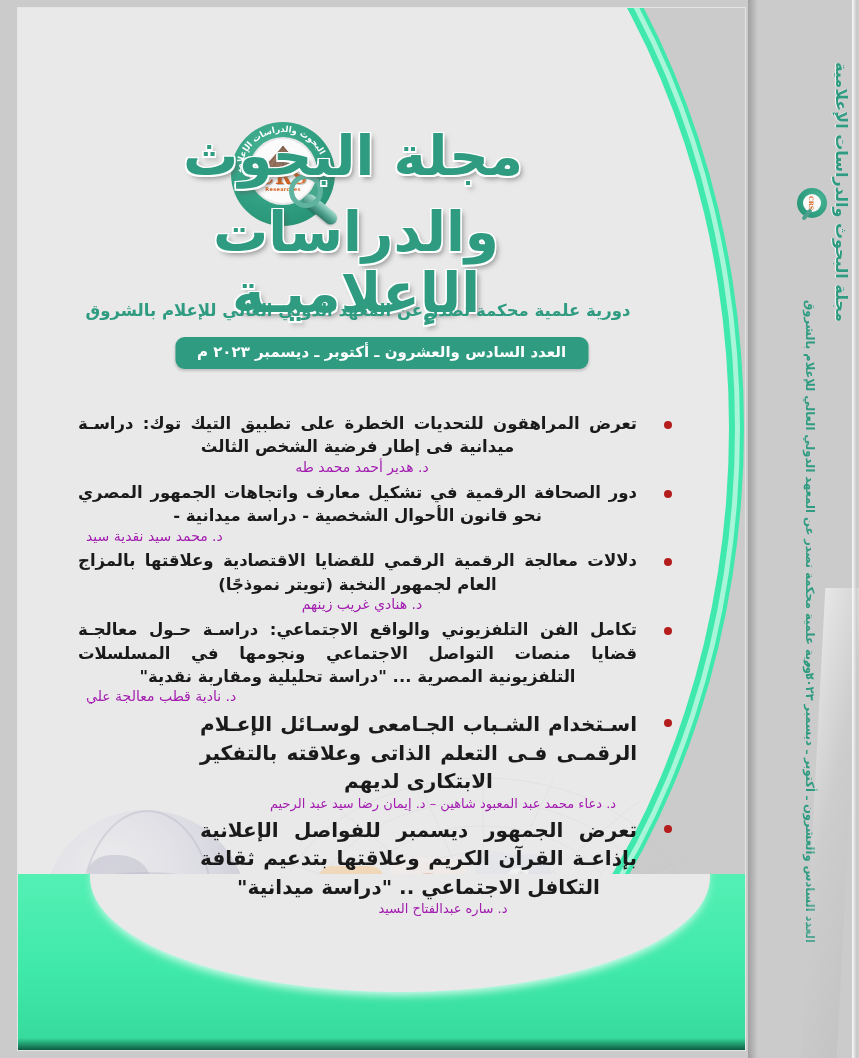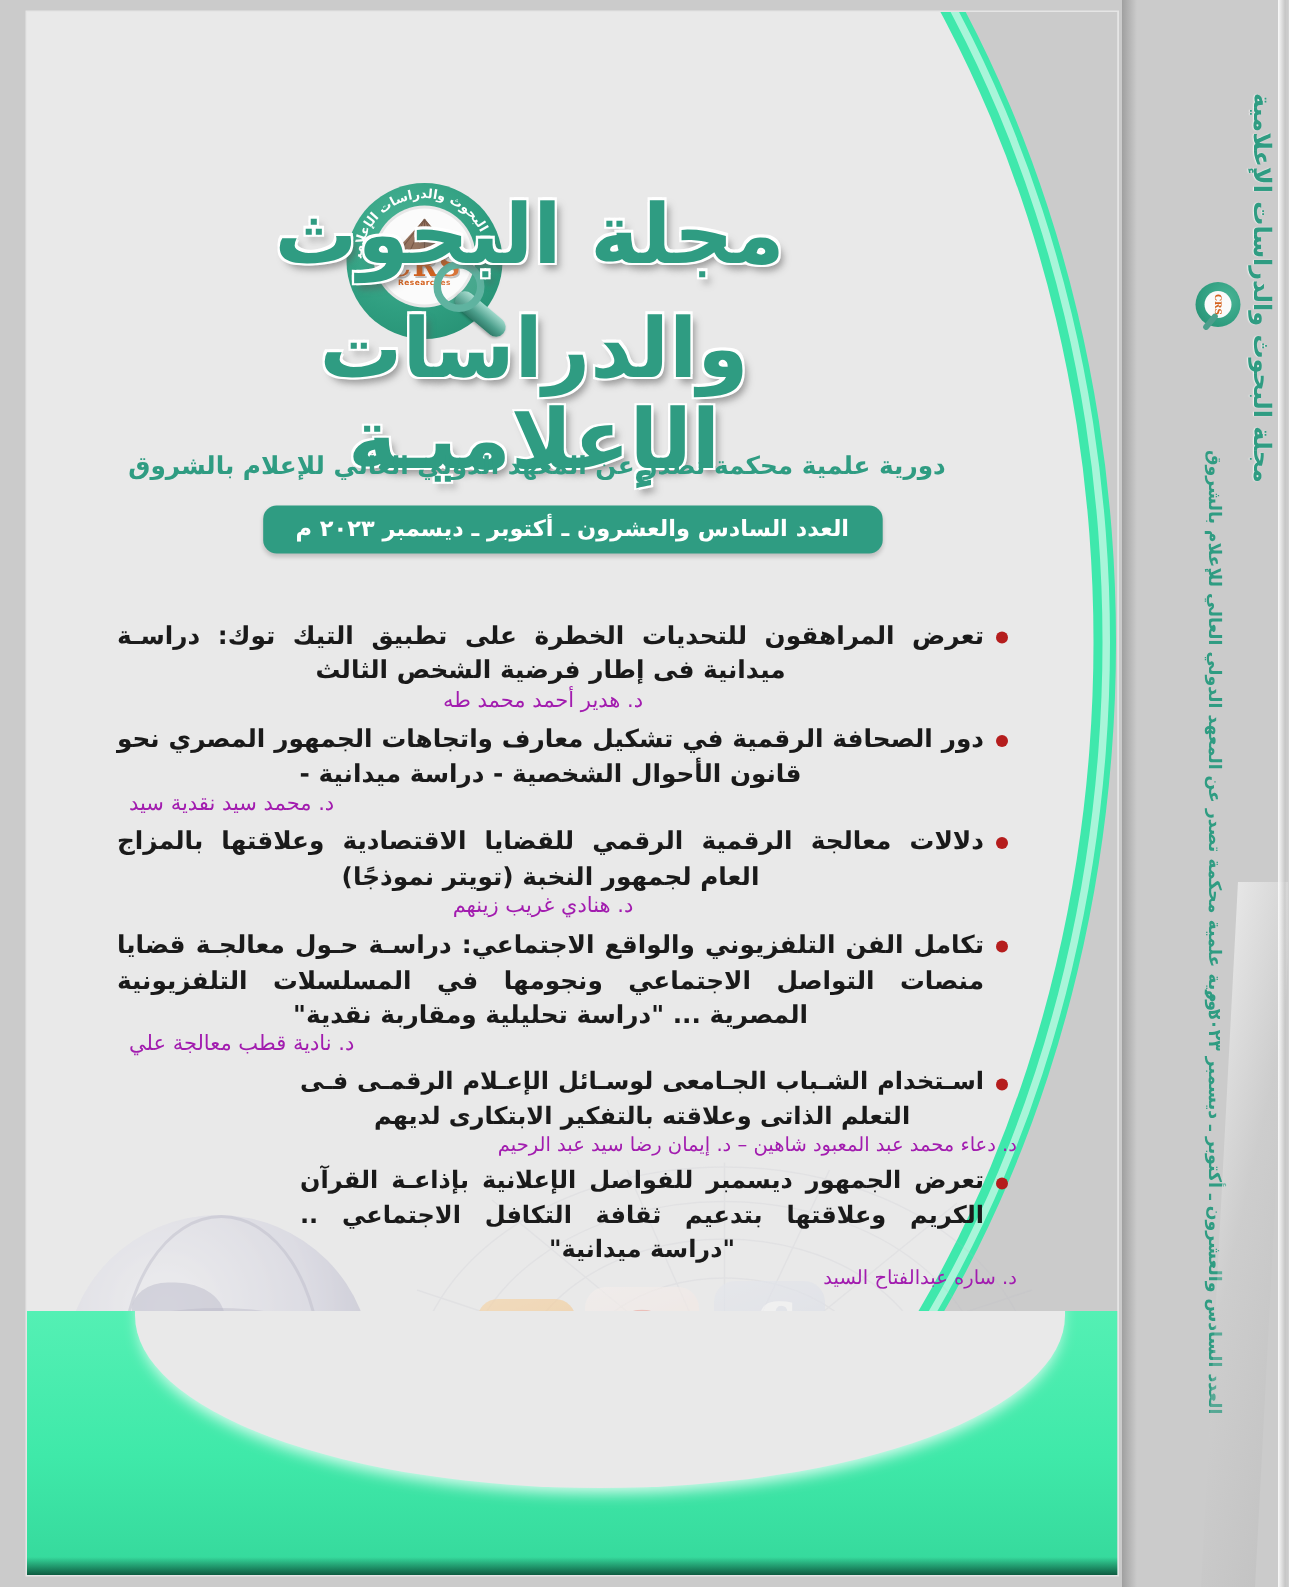--- a/index.html
+++ b/index.html
@@ -278,20 +278,21 @@
     direction: rtl;
   }
   .article {
     position: relative;
     margin-bottom: 4px;
   }
   .art-row {
     display: flex;
     align-items: flex-start;
     justify-content: center;
+    gap: 19px;
   }
   .bullet {
     flex: 0 0 auto;
     width: 8px; height: 8px;
     border-radius: 50%;
     background: #b51d1d;
     margin: 9px 6px 0 8px;
   }
   .art-title {
     flex: 1 1 auto;
@@ -309,22 +310,22 @@
     color: #a21caf;
     text-align: left;
     padding-left: 8px;
     margin-top: -1px;
     line-height: 1.35;
   }
   .art-author.indent-mid { text-align: center; padding-right: 40px; }
 
   
   .article.narrow { width: 478px; margin-left: auto; margin-right: 0; }
-  .article.narrow .art-title { font-size: 16px; }
-  .article.narrow .art-author { font-size: 13px; text-align: right; }
+  .article.narrow .art-title { font-size: 20px; }
+  .article.narrow .art-author { font-size: 13px; text-align: center; }
 
   
   .spine {
     position: absolute;
     left: 748px; top: 0;
     width: 111px; height: 1058px;
     background: #cbcbcb;
     overflow: hidden;
   }
   .spine-rot {

